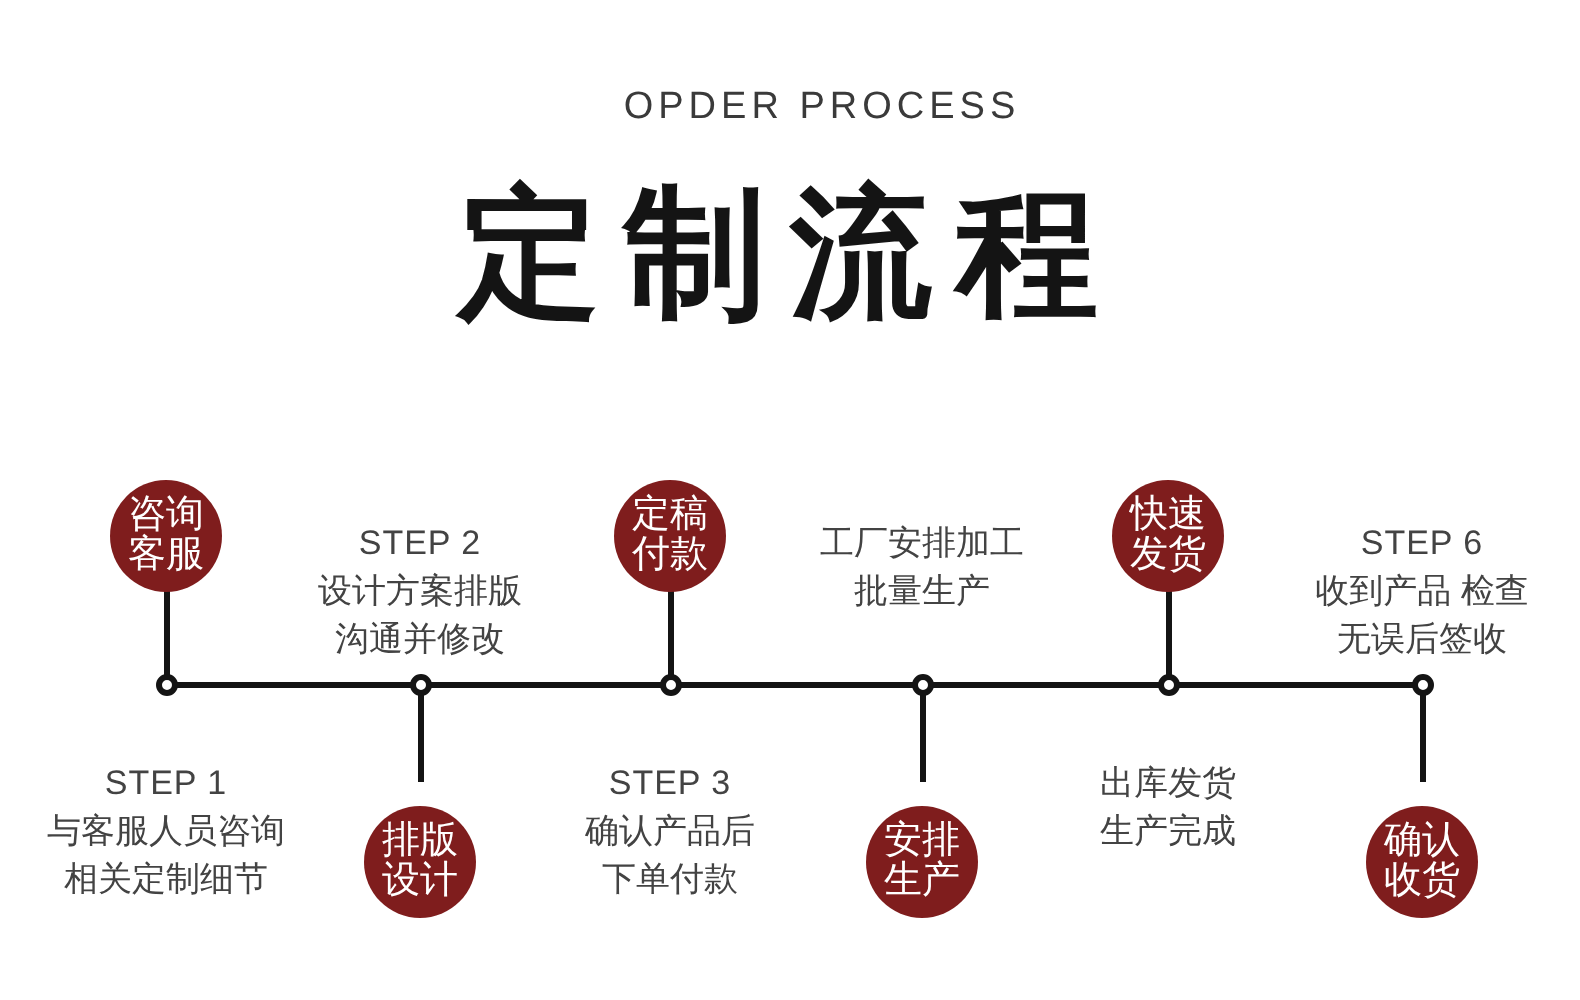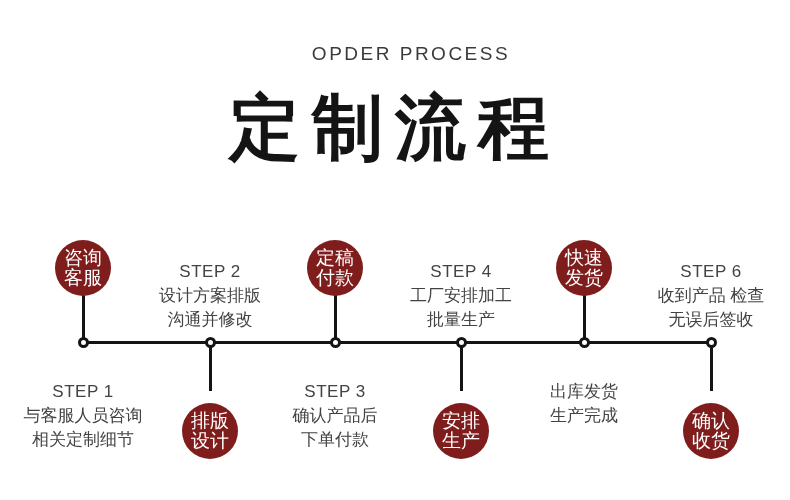--- a/index.html
+++ b/index.html
@@ -142,21 +142,20 @@
       <div class="dot"></div>
       <div class="text-block below">
         <div class="step-label">STEP 3</div>
         <div>确认产品后</div>
         <div>下单付款</div>
       </div>
     </div>
 
     <div class="step s4">
       <div class="text-block above">
-        <div class="step-label">STEP 4</div>
         <div>工厂安排加工</div>
         <div>批量生产</div>
       </div>
       <div class="dot"></div>
       <div class="connector below"></div>
       <div class="badge below">
         <span>安排</span>
         <span>生产</span>
       </div>
     </div>

